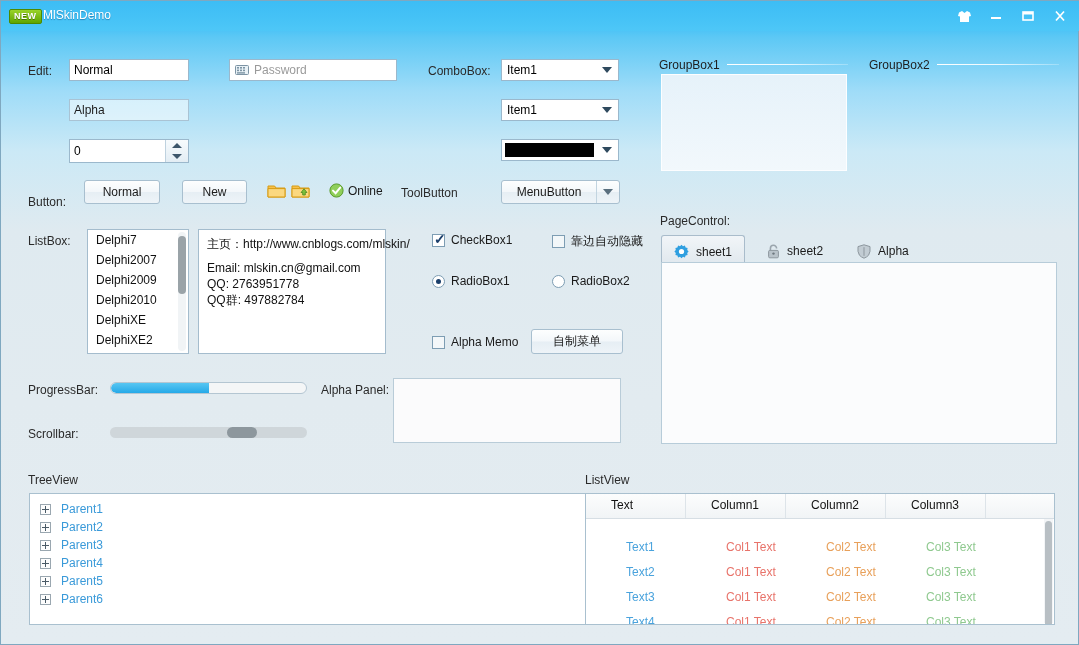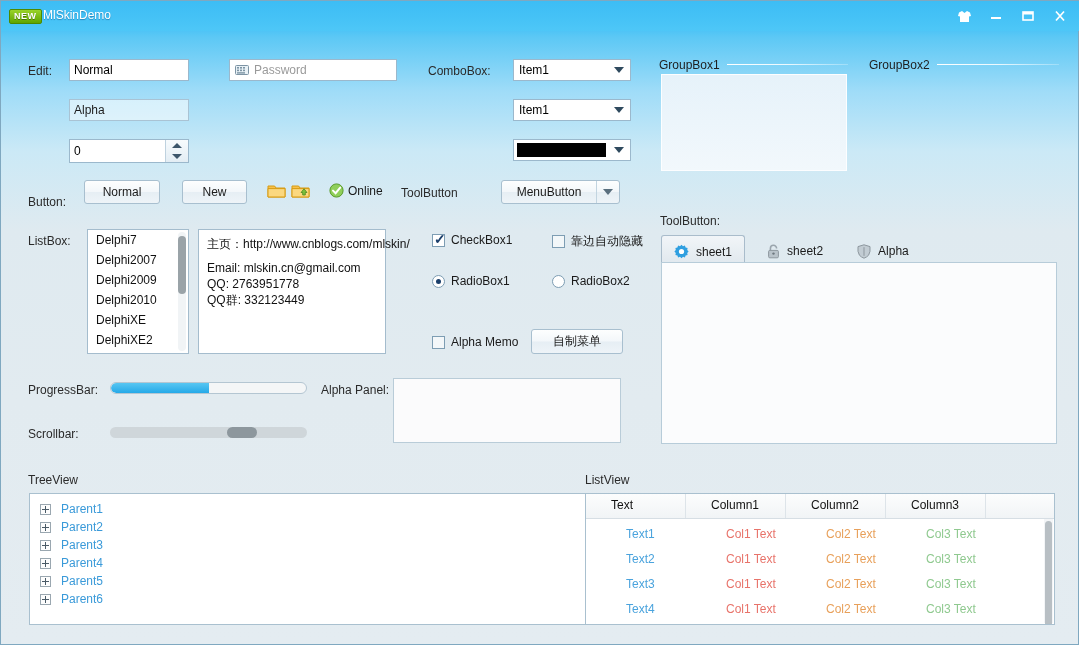--- a/index.html
+++ b/index.html
@@ -60,21 +60,21 @@
   .spin{position:absolute;box-sizing:border-box;height:24px;background:#ffffff;border:1px solid #9bb8cc;display:flex;}
   .spin .sv{flex:1;padding:0 4px;line-height:22px;font-size:12px;color:#000;}
   .spin .sbtns{width:22px;border-left:1px solid #bfd2df;background:linear-gradient(to bottom,#f7fbfd,#e3edf4);
      display:flex;flex-direction:column;align-items:center;justify-content:space-around;}
   .tri-up{width:0;height:0;border-left:5px solid transparent;border-right:5px solid transparent;border-bottom:5px solid #3c566b;}
   .tri-dn{width:0;height:0;border-left:5px solid transparent;border-right:5px solid transparent;border-top:5px solid #3c566b;}
 
   
   .combo{
     position:absolute;box-sizing:border-box;height:22px;background:#ffffff;
-    border:1px solid #9bb8cc;display:flex;align-items:center;margin-left:12px;
+    border:1px solid #9bb8cc;display:flex;align-items:center;
   }
   .combo .ctext{flex:1;padding-left:5px;font-size:12px;color:#000;}
   .combo .colorswatch{flex:1;height:14px;margin:0 2px 0 3px;background:#000000;}
   .combo .carrow{width:22px;display:flex;align-items:center;justify-content:center;}
   .tri-dn-s{width:0;height:0;border-left:5px solid transparent;border-right:5px solid transparent;border-top:6px solid #2f4a5e;}
 
   
   .btn{
     position:absolute;box-sizing:border-box;height:24px;
     background:linear-gradient(to bottom,#fdfefe 0%,#f3f7fa 48%,#e6eef4 52%,#eef4f8 100%);
@@ -290,21 +290,21 @@
     <div class="lb-scroll">
       <div class="lb-thumb"></div>
     </div>
   </div>
 
   <div class="memo" style="left:197px;top:228px;width:188px;height:125px;">
     <div class="ln">主页：http://www.cnblogs.com/mlskin/</div>
     <div class="ln" style="height:8px;"></div>
     <div class="ln">Email: mlskin.cn@gmail.com</div>
     <div class="ln">QQ: 2763951778</div>
-    <div class="ln">QQ群: 332123449</div>
+    <div class="ln">QQ群: 497882784</div>
   </div>
 
   <div class="chk" style="left:431px;top:232px;">
     <span class="box">
         <span class="tick">✓</span>
       </span>
     <span>CheckBox1</span>
   </div>
   <div class="chk" style="left:551px;top:232px;">
     <span class="box ghost"></span>
@@ -328,21 +328,21 @@
   </div>
   <div class="btn" style="left:530px;top:328px;width:92px;height:25px;">自制菜单</div>
 
   <span class="gb-cap" style="left:658px;top:57px;">GroupBox1</span>
   <div class="gb-line" style="left:726px;top:63px;width:121px;"></div>
   <div class="gb-inner" style="left:660px;top:73px;width:186px;height:97px;"></div>
 
   <span class="gb-cap" style="left:868px;top:57px;">GroupBox2</span>
   <div class="gb-line" style="left:936px;top:63px;width:122px;"></div>
 
-  <span class="lbl" style="left:659px;top:213px;">ToolButton:</span>
+  <span class="lbl" style="left:659px;top:213px;">PageControl:</span>
   <div class="tabstrip" style="left:660px;top:234px;">
     <div class="tab active">
       <span class="ticon">
         <svg width="15" height="15" viewBox="0 0 15 15">
             <path d="M7.5 0.8 L9 2.2 L10.9 1.6 L11.6 3.6 L13.6 4 L13.2 6 L14.6 7.5 L13.2 9 L13.6 11 L11.6 11.4 L10.9 13.4 L9 12.8 L7.5 14.2 L6 12.8 L4.1 13.4 L3.4 11.4 L1.4 11 L1.8 9 L0.4 7.5 L1.8 6 L1.4 4 L3.4 3.6 L4.1 1.6 L6 2.2 Z" fill="#2f9fe0"></path>
             <circle cx="7.5" cy="7.5" r="2.6" fill="#ffffff"></circle>
           </svg>
       </span>
       <span>sheet1</span>
     </div>
@@ -414,21 +414,21 @@
   <span class="lbl" style="left:584px;top:472px;">ListView</span>
   <div class="listview" style="left:584px;top:492px;width:470px;height:132px;">
     <div class="lv-head">
       <div style="width:100px;">Text</div>
       <div style="width:100px;">Column1</div>
       <div style="width:100px;">Column2</div>
       <div style="width:100px;">Column3</div>
       <div style="width:68px;border-right:none;"></div>
     </div>
 
-    <div class="lv-row" style="margin-top:3px;">
+    <div class="lv-row" style="margin-top:16px;">
       <div style="width:100px;color:#4aa3dd;">Text1</div>
       <div style="width:100px;color:#e8736a;">Col1 Text</div>
       <div style="width:100px;color:#e8a05a;">Col2 Text</div>
       <div style="width:100px;color:#8fc98f;">Col3 Text</div>
     </div>
     <div class="lv-row">
       <div style="width:100px;color:#4aa3dd;">Text2</div>
       <div style="width:100px;color:#e8736a;">Col1 Text</div>
       <div style="width:100px;color:#e8a05a;">Col2 Text</div>
       <div style="width:100px;color:#8fc98f;">Col3 Text</div>

